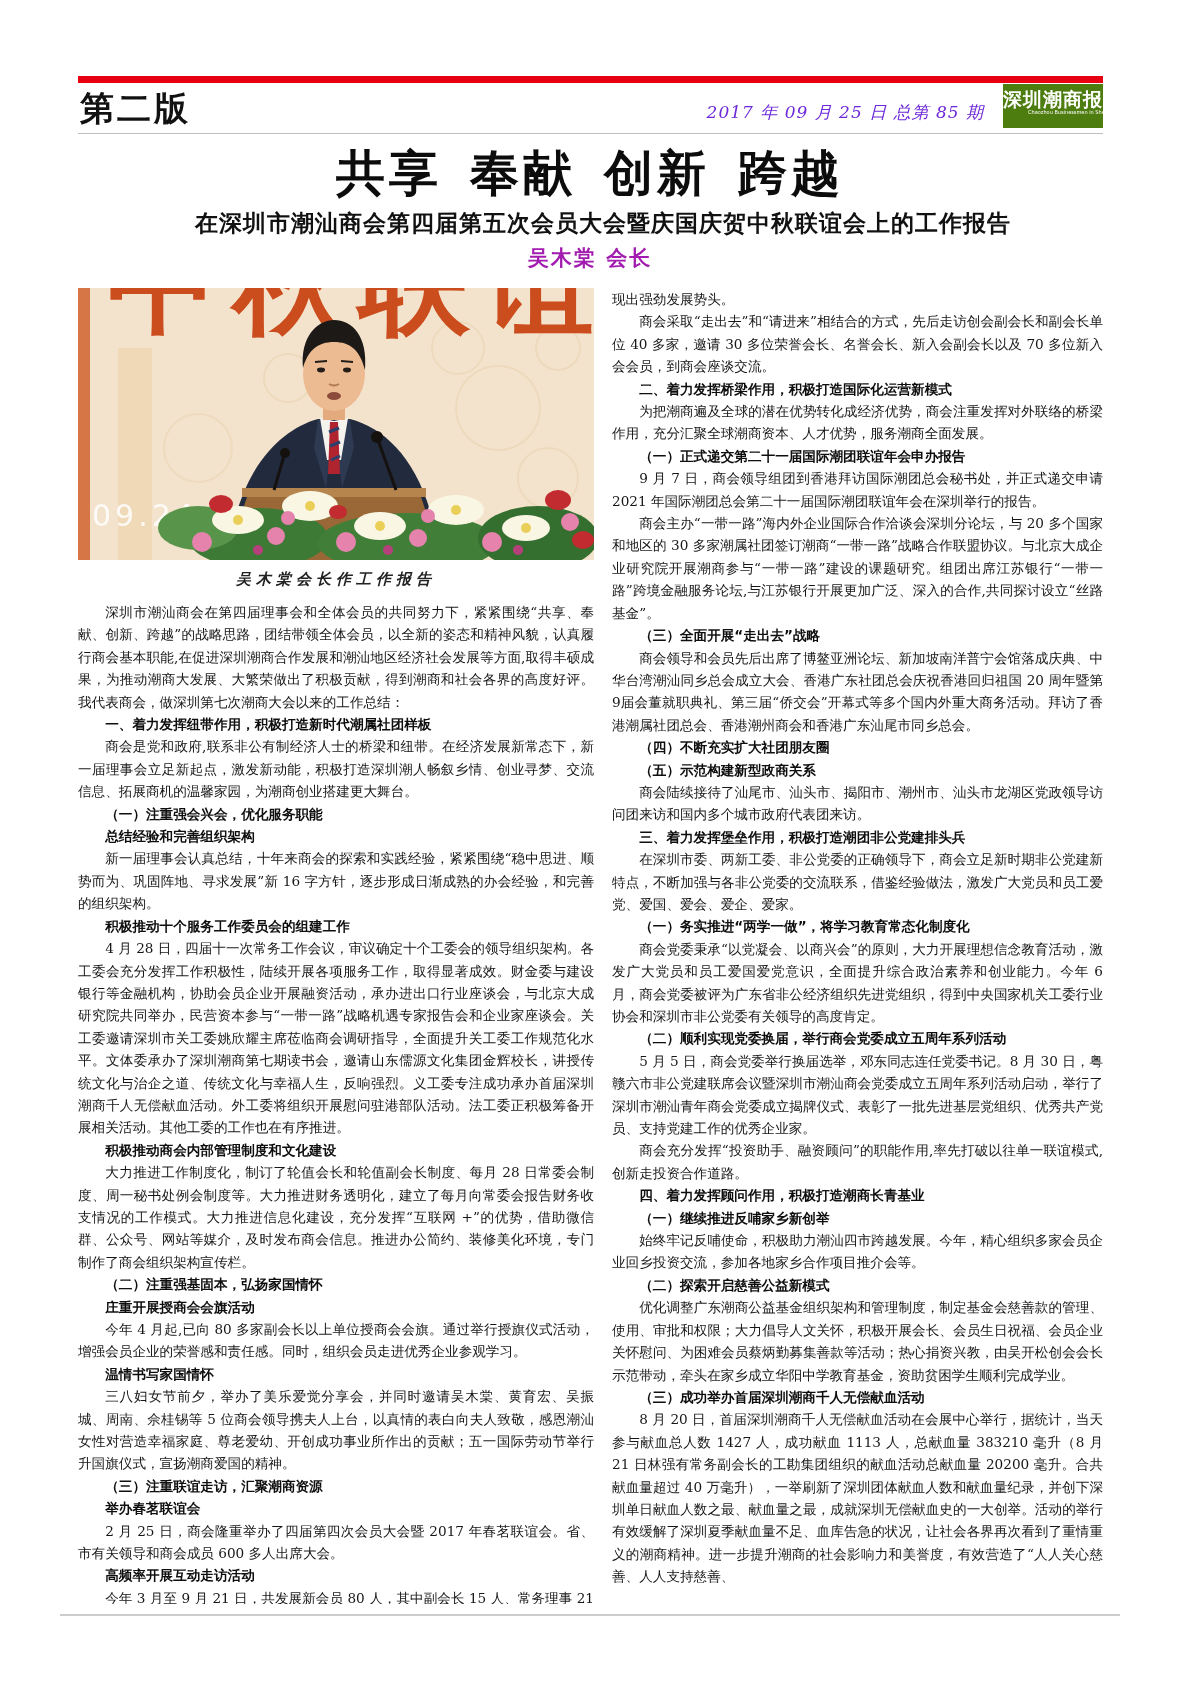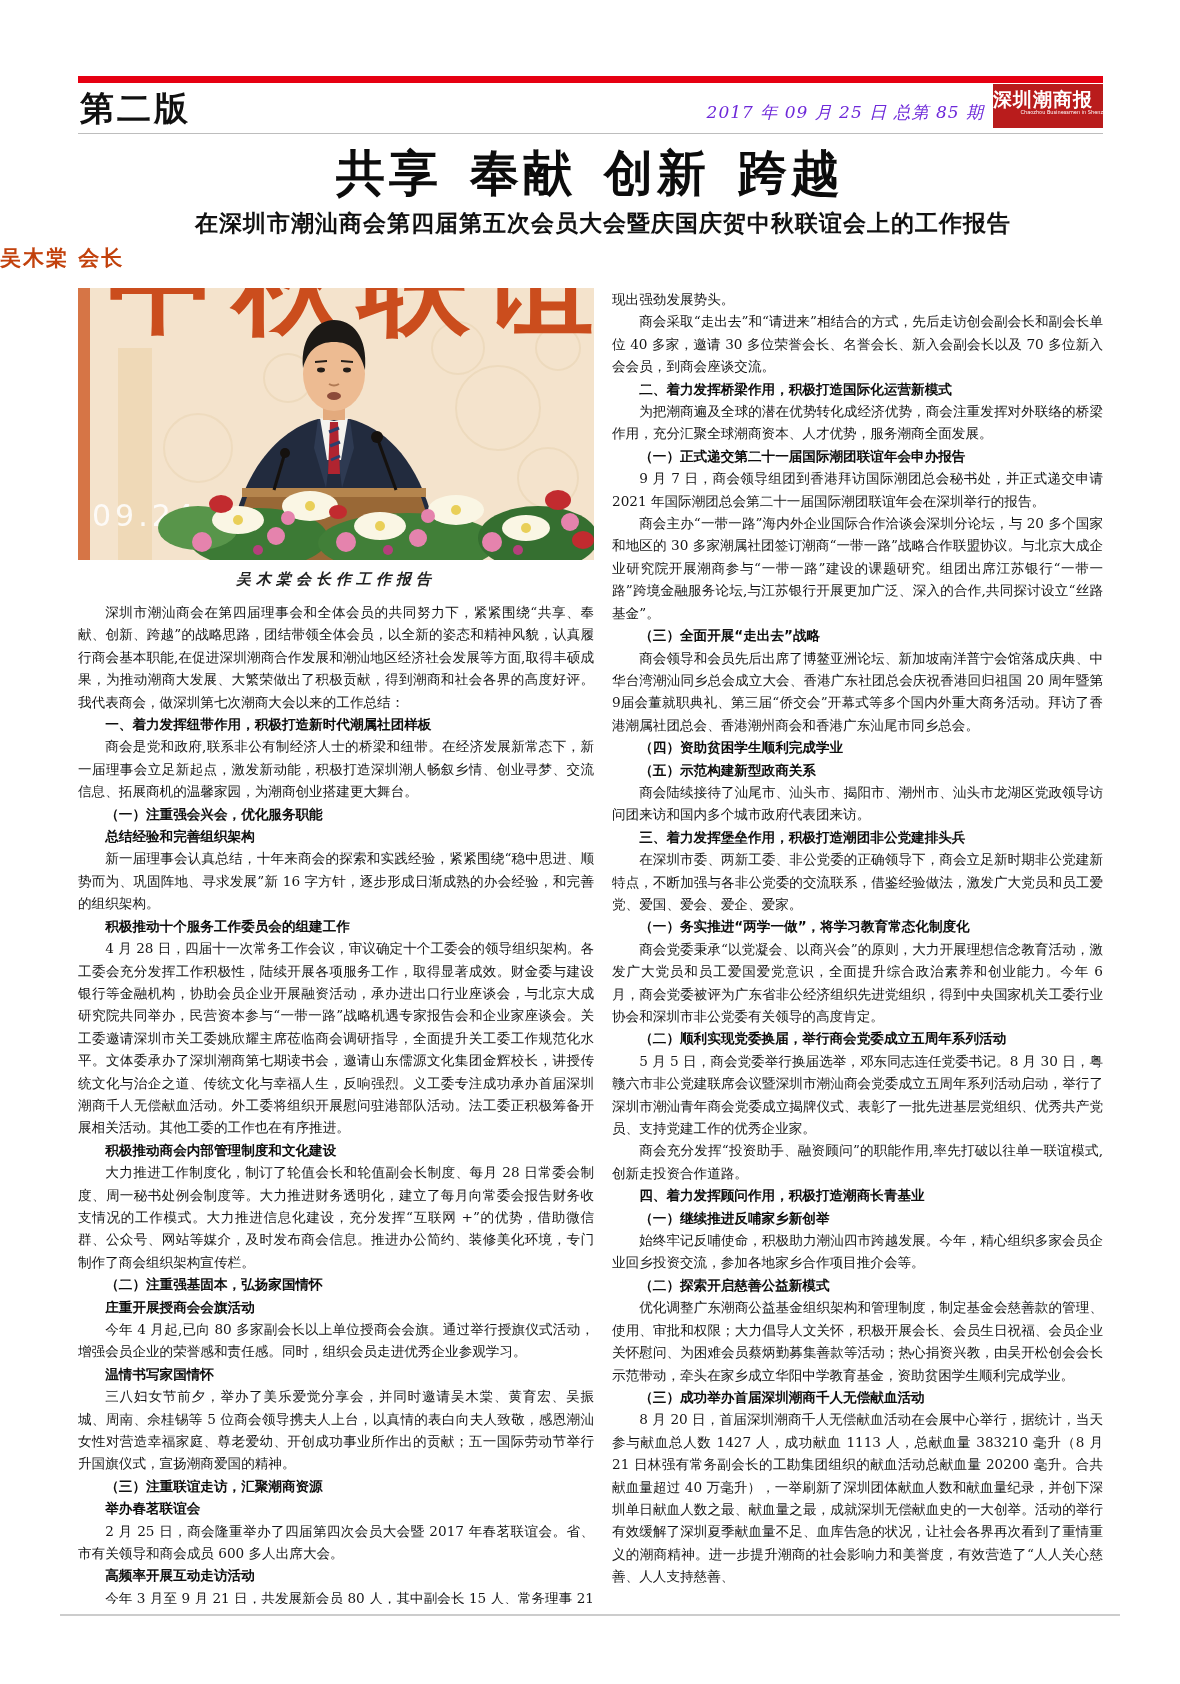--- a/index.html
+++ b/index.html
@@ -4,36 +4,36 @@
 <style>
   html,body{margin:0;padding:0;background:#fff;}
   .page{position:relative;width:1180px;height:1684px;background:#ffffff;overflow:hidden;
         font-family:"DejaVu Serif","Liberation Serif",serif;color:#161616;}
 
   .topbar{position:absolute;left:78px;top:76px;width:1025px;height:7px;background:#e60012;}
   .pageLabel{position:absolute;left:80px;top:86px;
         font-family:"DejaVu Sans","Liberation Sans",sans-serif;font-weight:700;
         font-size:34px;letter-spacing:3px;color:#111;}
   .issue{position:absolute;right:196px;top:101px;font-size:17px;color:#6d28d9;letter-spacing:1px;font-style:italic;}
-  .masthead{position:absolute;right:77px;top:84px;width:110px;height:44px;background:#b91c1c;
-        color:#fff;text-align:left;overflow:hidden;}
+  .masthead{position:absolute;right:77px;top:84px;width:100px;height:44px;background:#4d7c0f;
+        color:#fff;text-align:right;overflow:hidden;}
   .masthead .t{font-family:"DejaVu Sans","Liberation Sans",sans-serif;font-weight:700;
         font-size:19px;letter-spacing:1px;margin-top:5px;line-height:20px;}
   .masthead .s{font-family:"DejaVu Sans","Liberation Sans",sans-serif;font-size:10px;
         transform:scale(.5);transform-origin:50% 0;white-space:nowrap;line-height:11px;}
   .headRule{position:absolute;left:78px;top:133px;width:1025px;height:1px;background:#bdbdbd;}
 
   .title{position:absolute;left:0;right:0;top:141px;text-align:center;
         font-family:"DejaVu Sans","Liberation Sans",sans-serif;font-weight:900;
         font-size:49px;color:#0c0c0c;}
   .title span{margin:0 14px;letter-spacing:4px;}
   .subtitle{position:absolute;left:0;right:0;top:208px;text-align:center;
         font-weight:700;font-size:23px;color:#111;letter-spacing:1px;padding-left:26px;}
-  .author{position:absolute;left:0;right:0;top:244px;text-align:left;
-        font-weight:700;font-size:21px;color:#c2410c;letter-spacing:2px;}
+  .author{position:absolute;left:0;right:0;top:244px;text-align:center;
+        font-weight:700;font-size:21px;color:#a21caf;letter-spacing:2px;}
 
   .cols{position:absolute;left:78px;top:288px;width:1025px;height:1316px;
         display:flex;gap:18px;overflow:hidden;}
   .colL{width:516px;flex:none;overflow:hidden;}
   .colR{flex:1 1 0;overflow:hidden;}
 
   figure.photo{margin:0 0 4px 0;}
   .caption{text-align:center;font-style:italic;font-weight:700;font-size:15px;
         letter-spacing:5px;margin:6px 0 12px 0;color:#222;}
 
@@ -189,21 +189,21 @@
       <div>
           <div class="blk p-cont">现出强劲发展势头。</div>
           <div class="blk p">商会采取“走出去”和“请进来”相结合的方式，先后走访创会副会长和副会长单位 40 多家，邀请 30 多位荣誉会长、名誉会长、新入会副会长以及 70 多位新入会会员，到商会座谈交流。</div>
           <div class="blk h1">二、着力发挥桥梁作用，积极打造国际化运营新模式</div>
           <div class="blk p">为把潮商遍及全球的潜在优势转化成经济优势，商会注重发挥对外联络的桥梁作用，充分汇聚全球潮商资本、人才优势，服务潮商全面发展。</div>
           <div class="blk h2">（一）正式递交第二十一届国际潮团联谊年会申办报告</div>
           <div class="blk p">9 月 7 日，商会领导组团到香港拜访国际潮团总会秘书处，并正式递交申请 2021 年国际潮团总会第二十一届国际潮团联谊年会在深圳举行的报告。</div>
           <div class="blk p">商会主办“一带一路”海内外企业国际合作洽谈会深圳分论坛，与 20 多个国家和地区的 30 多家潮属社团签订潮商“一带一路”战略合作联盟协议。与北京大成企业研究院开展潮商参与“一带一路”建设的课题研究。组团出席江苏银行“一带一路”跨境金融服务论坛,与江苏银行开展更加广泛、深入的合作,共同探讨设立“丝路基金”。</div>
           <div class="blk h2">（三）全面开展“走出去”战略</div>
           <div class="blk p">商会领导和会员先后出席了博鳌亚洲论坛、新加坡南洋普宁会馆落成庆典、中华台湾潮汕同乡总会成立大会、香港广东社团总会庆祝香港回归祖国 20 周年暨第9届会董就职典礼、第三届“侨交会”开幕式等多个国内外重大商务活动。拜访了香港潮属社团总会、香港潮州商会和香港广东汕尾市同乡总会。</div>
-          <div class="blk h2">（四）资助贫困学生顺利完成学业</div>
+          <div class="blk h2">（四）不断充实扩大社团朋友圈</div>
           <div class="blk h2">（五）示范构建新型政商关系</div>
           <div class="blk p">商会陆续接待了汕尾市、汕头市、揭阳市、潮州市、汕头市龙湖区党政领导访问团来访和国内多个城市政府代表团来访。</div>
           <div class="blk h1">三、着力发挥堡垒作用，积极打造潮团非公党建排头兵</div>
           <div class="blk p">在深圳市委、两新工委、非公党委的正确领导下，商会立足新时期非公党建新特点，不断加强与各非公党委的交流联系，借鉴经验做法，激发广大党员和员工爱党、爱国、爱会、爱企、爱家。</div>
           <div class="blk h2">（一）务实推进“两学一做”，将学习教育常态化制度化</div>
           <div class="blk p">商会党委秉承“以党凝会、以商兴会”的原则，大力开展理想信念教育活动，激发广大党员和员工爱国爱党意识，全面提升综合政治素养和创业能力。今年 6 月，商会党委被评为广东省非公经济组织先进党组织，得到中央国家机关工委行业协会和深圳市非公党委有关领导的高度肯定。</div>
           <div class="blk h2">（二）顺利实现党委换届，举行商会党委成立五周年系列活动</div>
           <div class="blk p">5 月 5 日，商会党委举行换届选举，邓东同志连任党委书记。8 月 30 日，粤赣六市非公党建联席会议暨深圳市潮汕商会党委成立五周年系列活动启动，举行了深圳市潮汕青年商会党委成立揭牌仪式、表彰了一批先进基层党组织、优秀共产党员、支持党建工作的优秀企业家。</div>
           <div class="blk p">商会充分发挥“投资助手、融资顾问”的职能作用,率先打破以往单一联谊模式,创新走投资合作道路。</div>
           <div class="blk h1">四、着力发挥顾问作用，积极打造潮商长青基业</div>

